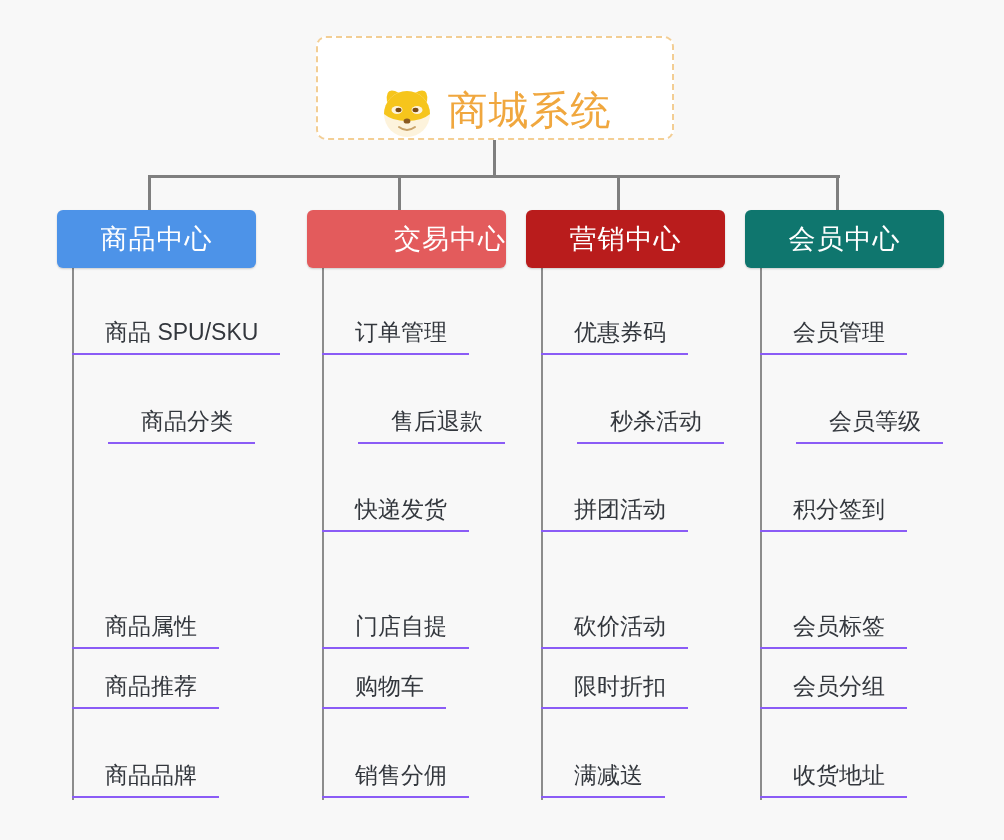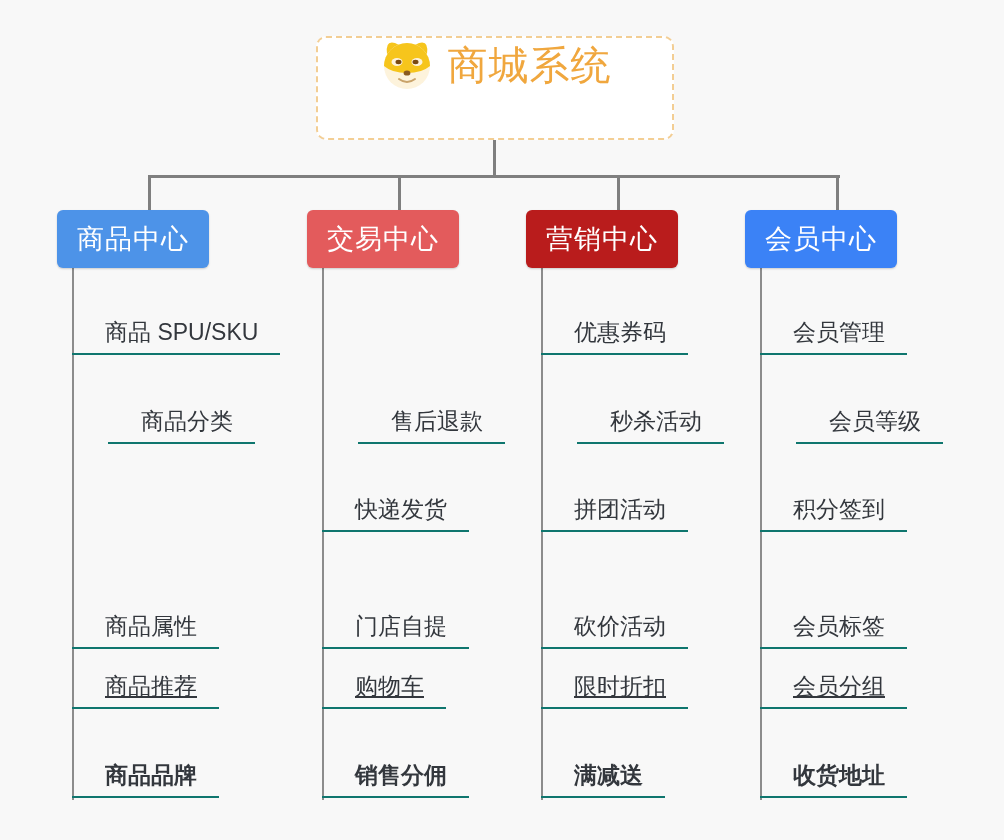--- a/index.html
+++ b/index.html
@@ -11,68 +11,68 @@
   }
   .canvas{position:relative;width:1004px;height:840px;}
 
   
   .root-node{
     position:absolute;left:316px;top:36px;width:358px;height:104px;
     background:#FFFFFF;
     border:2px dashed #F3CE94;
     border-radius:10px;
     box-sizing:border-box;
-    display:flex;align-items:flex-start;justify-content:center;gap:13px;
+    display:flex;align-items:flex-end;justify-content:center;gap:13px;
   }
   .root-title{
     font-size:40px;color:#F0A73E;letter-spacing:1px;font-weight:400;
   }
   .root-icon{width:56px;height:52px;flex:0 0 auto;}
 
   
   .line{position:absolute;background:#7F7F7F;}
   .root-stem{left:493px;top:140px;width:3px;height:36px;}
   .bus{left:148px;top:175px;width:692px;height:3px;}
   .drop{top:178px;width:3px;height:33px;}
   .drop-0{left:148px;}
   .drop-1{left:398px;}
   .drop-2{left:617px;}
   .drop-3{left:836px;}
 
   
   .branch-node{
-    position:absolute;top:210px;width:152px;height:58px;
+    position:absolute;top:210px;width:199px;height:58px;
     border-radius:6px;
     display:flex;align-items:center;justify-content:center;
     color:#FFFFFF;font-size:27px;letter-spacing:1px;
     box-shadow:0 1px 2px rgba(0,0,0,.18);
   }
   .branch-0{left:57px;background:#4D93E8;}
-  .branch-1{left:307px;background:#E35B5C;}
+  .branch-1{left:307px;background:#E35B5C;justify-content:flex-end;}
   .branch-2{left:526px;background:#b91c1c;}
-  .branch-3{left:745px;background:#3b82f6;}
+  .branch-3{left:745px;background:#0f766e;}
 
   
   .trunk{position:absolute;top:268px;width:2px;height:532px;background:#8C8C8C;}
   .trunk-0{left:72px;}
   .trunk-1{left:322px;}
   .trunk-2{left:541px;}
   .trunk-3{left:760px;}
 
   
   .leaf{
     position:absolute;
     padding:0 22px 7px 33px;
-    border-bottom:2px solid #0f766e;
+    border-bottom:2px solid #8b5cf6;
     font-size:23px;line-height:28px;color:#33373D;
     white-space:nowrap;
   }
   .col-0{left:72px;} .col-1{left:322px;} .col-2{left:541px;} .col-3{left:760px;}
   .row-0{top:318px;} .row-1{top:407px;margin-left:36px;} .row-2{top:495px;}
-  .row-3{top:612px;} .row-4{top:672px;text-decoration:underline;} .row-5{top:761px;font-weight:bold;}
+  .row-3{top:612px;} .row-4{top:672px;} .row-5{top:761px;}
 </style>
 </head>
 <body>
 
 <div class="canvas">
 
   <div class="line root-stem"></div>
   <div class="line bus"></div>
   <div class="line drop drop-0"></div>
   <div class="line drop drop-1"></div>
@@ -119,20 +119,21 @@
   <div class="branch-node branch-3">
     <span>会员中心</span>
   </div>
 
   <div class="leaf col-0 row-0">商品 SPU/SKU</div>
   <div class="leaf col-0 row-1">商品分类</div>
   <div class="leaf col-0 row-3">商品属性</div>
   <div class="leaf col-0 row-4">商品推荐</div>
   <div class="leaf col-0 row-5">商品品牌</div>
 
+  <div class="leaf col-1 row-0">订单管理</div>
   <div class="leaf col-1 row-1">售后退款</div>
   <div class="leaf col-1 row-2">快递发货</div>
   <div class="leaf col-1 row-3">门店自提</div>
   <div class="leaf col-1 row-4">购物车</div>
   <div class="leaf col-1 row-5">销售分佣</div>
 
   <div class="leaf col-2 row-0">优惠券码</div>
   <div class="leaf col-2 row-1">秒杀活动</div>
   <div class="leaf col-2 row-2">拼团活动</div>
   <div class="leaf col-2 row-3">砍价活动</div>

